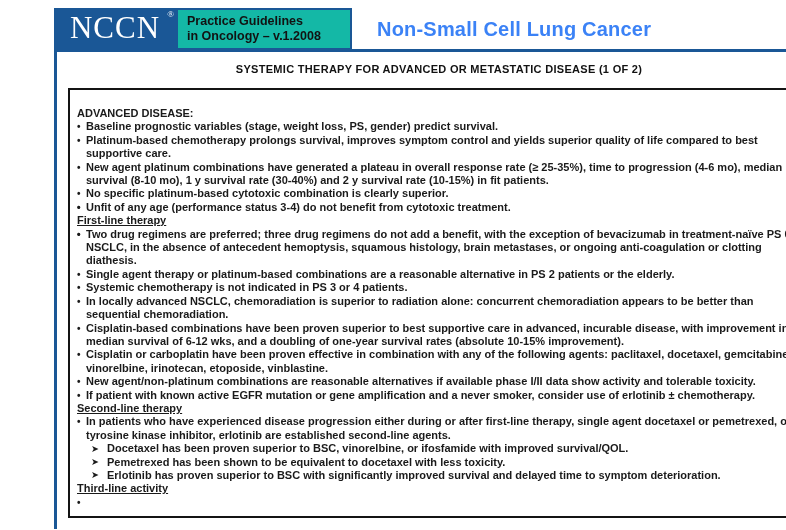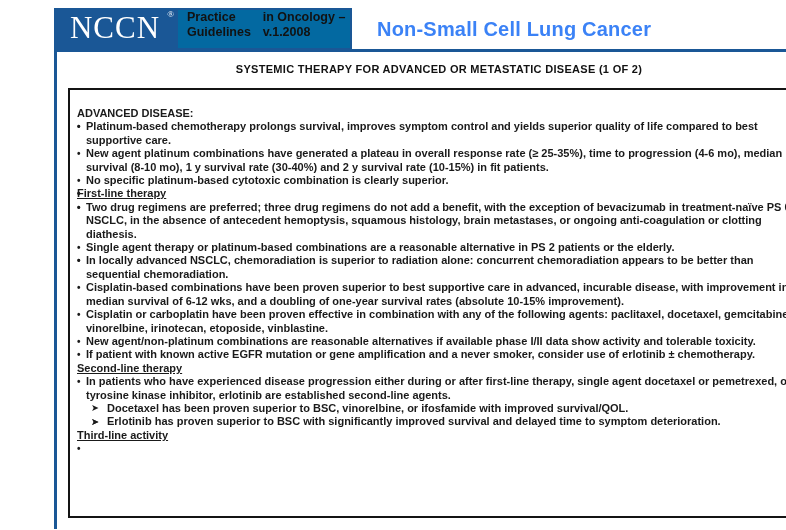--- a/index.html
+++ b/index.html
@@ -8,22 +8,22 @@
     font-family:"Liberation Sans", sans-serif; overflow:hidden;margin-left:46px;
     --nccn-blue:#1a5796; --ink:#1a1a1a;
   }
   
   .header { position:absolute; left:8px; top:8px; right:3px; height:42px; display:flex; align-items:stretch; }
   .logo-box { width:122px; background:var(--nccn-blue); position:relative; display:flex; align-items:center; justify-content:center; flex:none; }
   .logo-text { font-family:"Liberation Serif", serif; font-size:31px; color:#ffffff; letter-spacing:1px; margin-top:-3px; }
   .reg { position:absolute; top:1px; right:2px; font-size:9px; color:#ffffff; font-family:"Liberation Serif", serif; }
   .pg-box {
     width:176px; flex:none; box-sizing:border-box; border:2px solid var(--nccn-blue);
-    display:flex; flex-direction:row; justify-content:center; padding-left:9px;
-    font-weight:bold; font-size:12.5px; line-height:1.2; color:#121212; background:#0369a1;
+    display:flex; flex-direction:column; justify-content:center; padding-left:9px;
+    font-weight:bold; font-size:12.5px; line-height:1.2; color:#121212; background:#14b8a6;
   }
   .doc-title { flex:1; display:flex; align-items:center; padding-left:25px; font-weight:bold; font-size:20px; color:#3b82f6; letter-spacing:0.2px; }
   .blue-hr   { position:absolute; left:8px; top:49px; right:3px; height:3px; background:var(--nccn-blue); }
   .left-rule { position:absolute; left:8px; top:49px; width:3px; height:480px; background:var(--nccn-blue); }
   
   .page-heading { position:absolute; top:63px; left:0; width:100%; text-align:center; font-weight:bold; font-size:11px; color:#121212; letter-spacing:0.3px; }
   
   .content-box {
     position:absolute; left:22px; top:88px; width:747px; min-height:430px; box-sizing:border-box;
     border:2px solid #141414; background:#ffffff; padding:17px 7px 4px 7px;
@@ -53,38 +53,38 @@
     <div class="doc-title">Non-Small Cell Lung Cancer</div>
   </div>
 
   <div class="blue-hr"></div>
   <div class="left-rule"></div>
 
   <div class="page-heading">SYSTEMIC THERAPY FOR ADVANCED OR METASTATIC DISEASE (1 OF 2)</div>
 
   <div class="content-box" id="content-box">
       <div class="section-heading">ADVANCED DISEASE:</div>
-      <div class="bullet-item"><span class="marker">•</span></div>
+      <div class="bullet-item"><span class="marker">•</span><span>Baseline prognostic variables (stage, weight loss, PS, gender) predict survival.</span></div>
       <div class="bullet-item"><span class="marker">•</span><span>Platinum-based chemotherapy prolongs survival, improves symptom control and yields superior quality of life compared to best supportive care.</span></div>
       <div class="bullet-item"><span class="marker">•</span><span>New agent platinum combinations have generated a plateau in overall response rate (≥ 25-35%), time to progression (4-6 mo), median survival (8-10 mo), 1 y survival rate (30-40%) and 2 y survival rate (10-15%) in fit patients.</span></div>
       <div class="bullet-item"><span class="marker">•</span><span>No specific platinum-based cytotoxic combination is clearly superior.</span></div>
       <div class="bullet-item"><span class="marker">•</span></div>
-      <div class="bullet-item"><span class="marker">•</span></div>
+      <div class="bullet-item"><span class="marker">•</span><span>Unfit of any age (performance status 3-4) do not benefit from cytotoxic treatment.</span></div>
       <div class="section-heading underlined">First-line therapy</div>
       <div class="bullet-item"><span class="marker">•</span></div>
       <div class="bullet-item"><span class="marker">•</span><span>Two drug regimens are preferred; three drug regimens do not add a benefit, with the exception of bevacizumab in treatment-naïve PS 0-1 NSCLC, in the absence of antecedent hemoptysis, squamous histology, brain metastases, or ongoing anti-coagulation or clotting diathesis.</span></div>
       <div class="bullet-item"><span class="marker">•</span><span>Single agent therapy or platinum-based combinations are a reasonable alternative in PS 2 patients or the elderly.</span></div>
-      <div class="bullet-item"><span class="marker">•</span></div>
+      <div class="bullet-item"><span class="marker">•</span><span>Systemic chemotherapy is not indicated in PS 3 or 4 patients.</span></div>
       <div class="bullet-item"><span class="marker">•</span><span>In locally advanced NSCLC, chemoradiation is superior to radiation alone: concurrent chemoradiation appears to be better than sequential chemoradiation.</span></div>
       <div class="bullet-item"><span class="marker">•</span><span>Cisplatin-based combinations have been proven superior to best supportive care in advanced, incurable disease, with improvement in median survival of 6-12 wks, and a doubling of one-year survival rates (absolute 10-15% improvement).</span></div>
       <div class="bullet-item"><span class="marker">•</span><span>Cisplatin or carboplatin have been proven effective in combination with any of the following agents: paclitaxel, docetaxel, gemcitabine, vinorelbine, irinotecan, etoposide, vinblastine.</span></div>
       <div class="bullet-item"><span class="marker">•</span><span>New agent/non-platinum combinations are reasonable alternatives if available phase I/II data show activity and tolerable toxicity.</span></div>
       <div class="bullet-item"><span class="marker">•</span><span>If patient with known active EGFR mutation or gene amplification and a never smoker, consider use of erlotinib ± chemotherapy.</span></div>
       <div class="section-heading underlined">Second-line therapy</div>
       <div class="bullet-item"><span class="marker">•</span><span>In patients who have experienced disease progression either during or after first-line therapy, single agent docetaxel or pemetrexed, or tyrosine kinase inhibitor, erlotinib are established second-line agents.</span></div>
       <div class="sub-item"><span class="marker">➤</span><span>Docetaxel has been proven superior to BSC, vinorelbine, or ifosfamide with improved survival/QOL.</span></div>
-      <div class="sub-item"><span class="marker">➤</span></div>
+      <div class="sub-item"><span class="marker">➤</span><span>Pemetrexed has been shown to be equivalent to docetaxel with less toxicity.</span></div>
       <div class="sub-item"><span class="marker">➤</span><span>Erlotinib has proven superior to BSC with significantly improved survival and delayed time to symptom deterioration.</span></div>
       <div class="section-heading underlined">Third-line activity</div>
       <div class="bullet-item"><span class="marker">•</span></div>
     </div>
 
 </div>
 
 </body></html>

